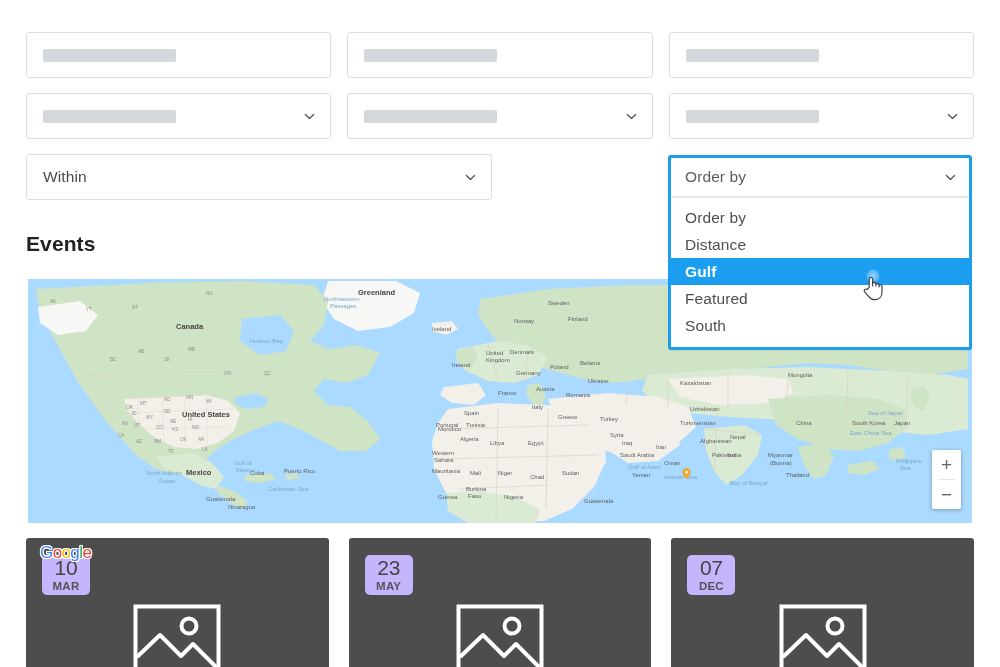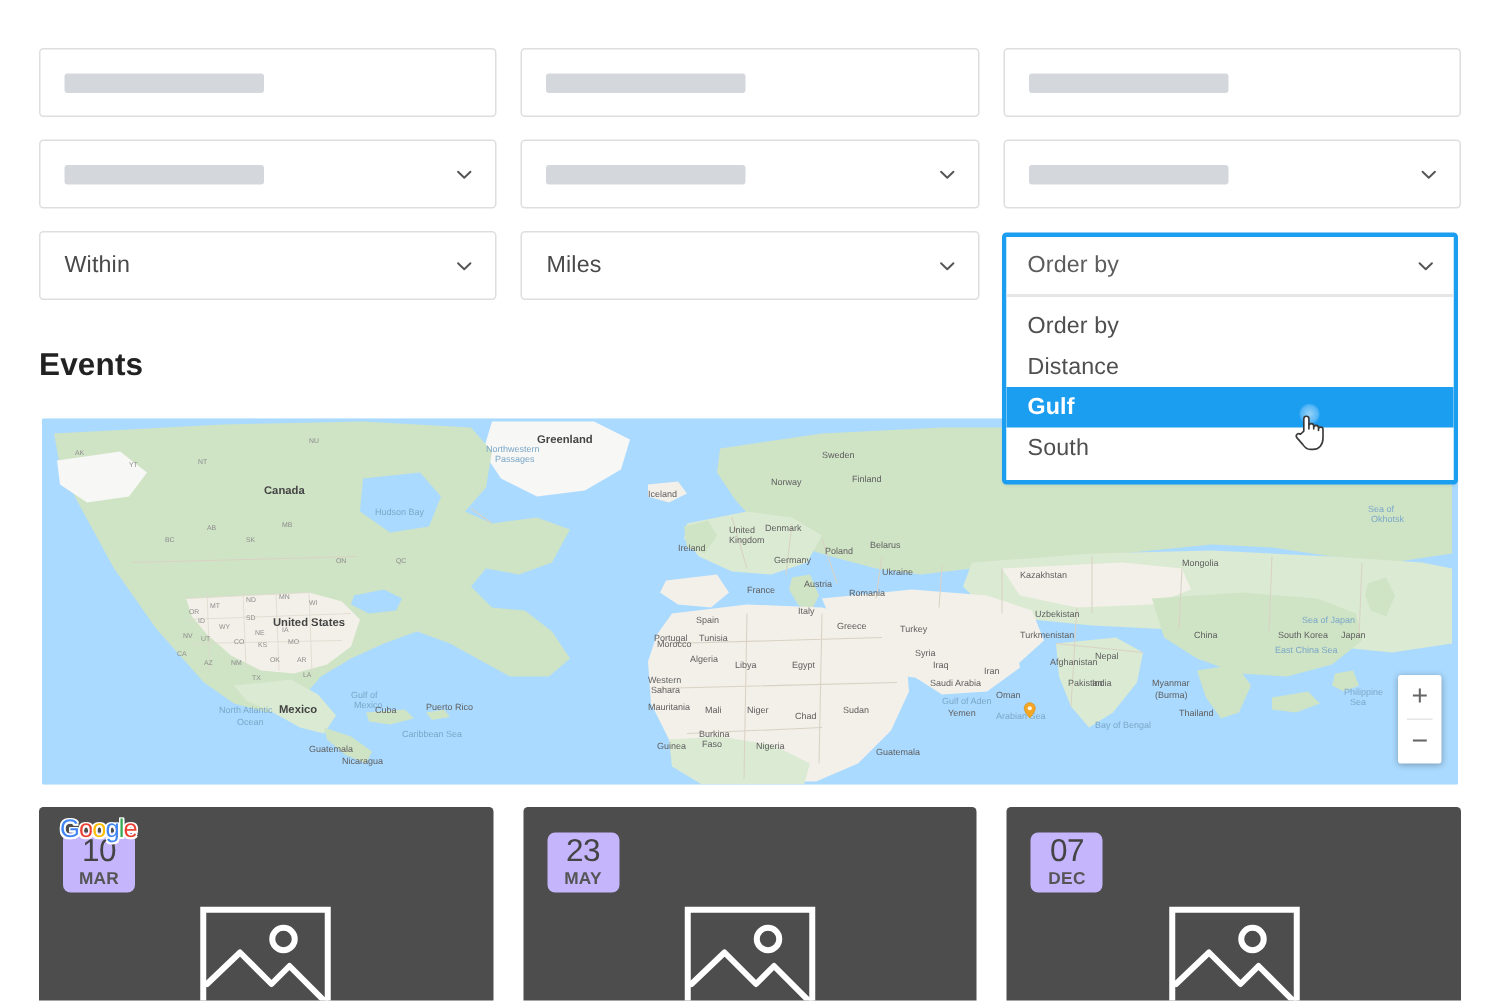--- a/index.html
+++ b/index.html
@@ -272,28 +272,20 @@
           <span class="chev">
             <svg viewBox="0 0 12 12" xmlns="http://www.w3.org/2000/svg">
               <path d="M1.5 3.8 L6 8.2 L10.5 3.8" fill="none" stroke="#555" stroke-width="1.4" stroke-linecap="round" stroke-linejoin="round"></path>
             </svg>
           </span>
         </div>
       </div>
       <div class="filter-row">
         <div class="field">
           <span class="field-text">Within</span>
-          <span class="chev">
-            <svg viewBox="0 0 12 12" xmlns="http://www.w3.org/2000/svg">
-              <path d="M1.5 3.8 L6 8.2 L10.5 3.8" fill="none" stroke="#555" stroke-width="1.4" stroke-linecap="round" stroke-linejoin="round"></path>
-            </svg>
-          </span>
-        </div>
-        <div class="field">
-          <span class="field-text">Miles</span>
           <span class="chev">
             <svg viewBox="0 0 12 12" xmlns="http://www.w3.org/2000/svg">
               <path d="M1.5 3.8 L6 8.2 L10.5 3.8" fill="none" stroke="#555" stroke-width="1.4" stroke-linecap="round" stroke-linejoin="round"></path>
             </svg>
           </span>
         </div>
         <div class="field" style="visibility: hidden;"></div>
       </div>
     </div>
 
@@ -521,20 +513,21 @@
       <span class="chev">
         <svg viewBox="0 0 12 12" xmlns="http://www.w3.org/2000/svg">
           <path d="M1.5 3.8 L6 8.2 L10.5 3.8" fill="none" stroke="#555" stroke-width="1.4" stroke-linecap="round" stroke-linejoin="round"></path>
         </svg>
       </span>
     </div>
     <div class="options" id="orderby-options">
         <div class="option">Order by</div>
         <div class="option">Distance</div>
         <div class="option highlight">Gulf</div>
+        <div class="option">Featured</div>
         <div class="option">South</div>
       </div>
   </div>
 
   <div class="cards" id="cards">
       <div class="card">
         <div class="date-badge">
           <div class="d">10</div>
           <div class="m">MAR</div>
         </div>

